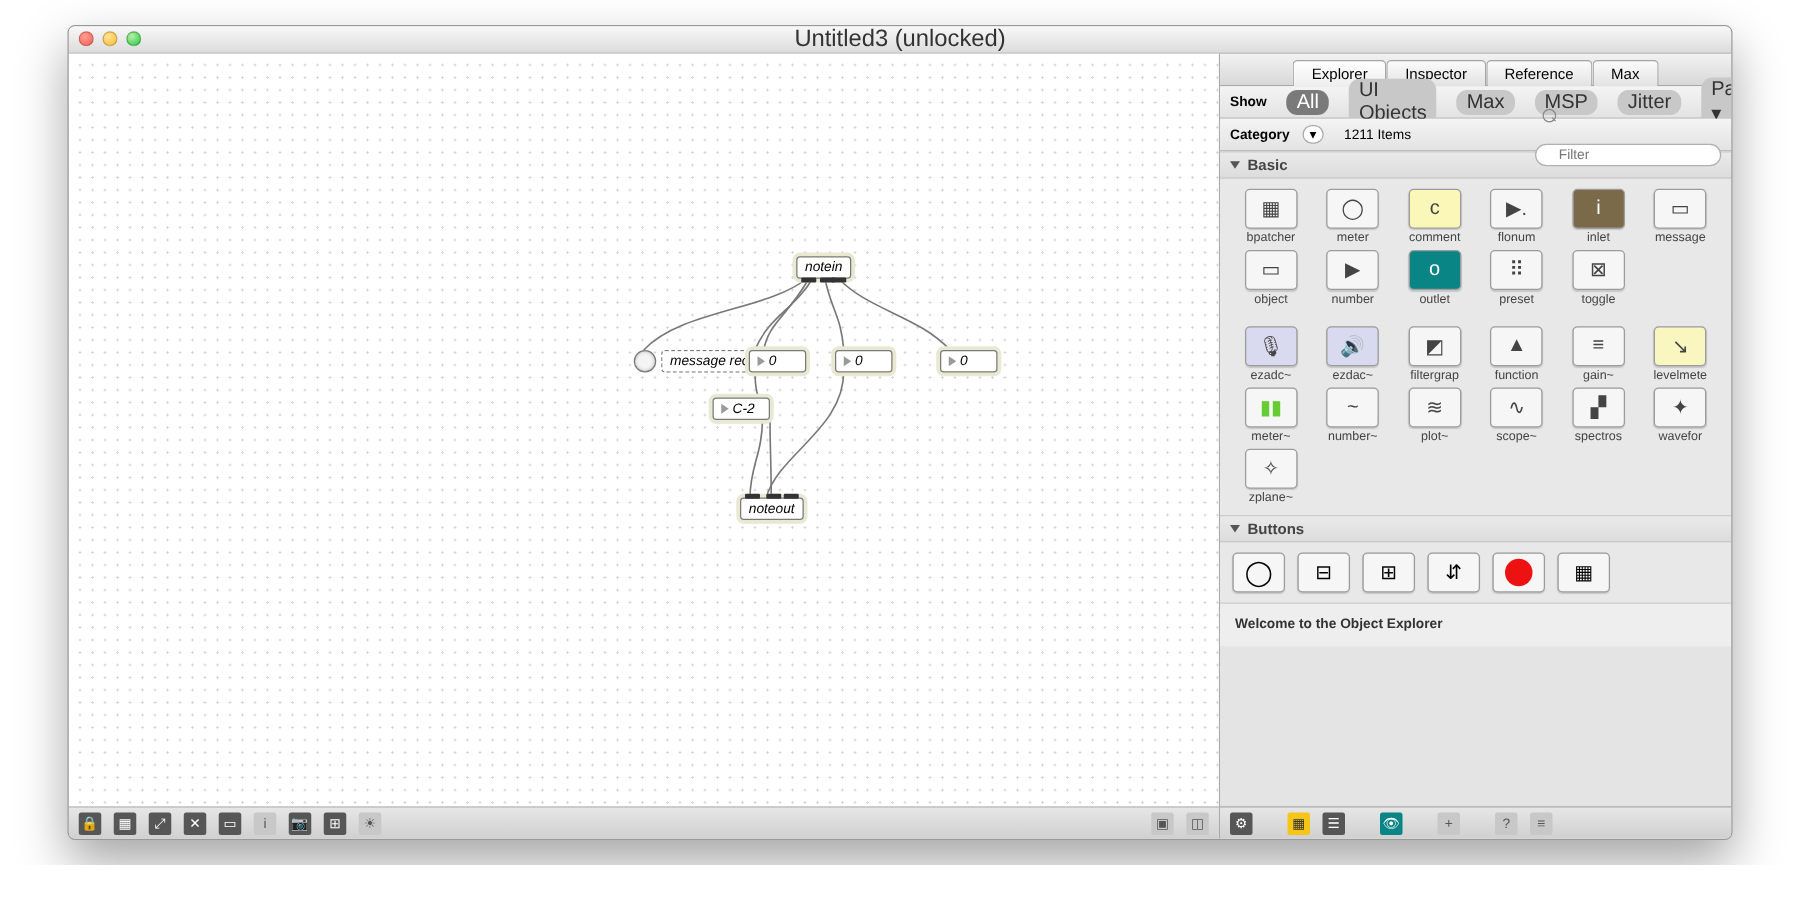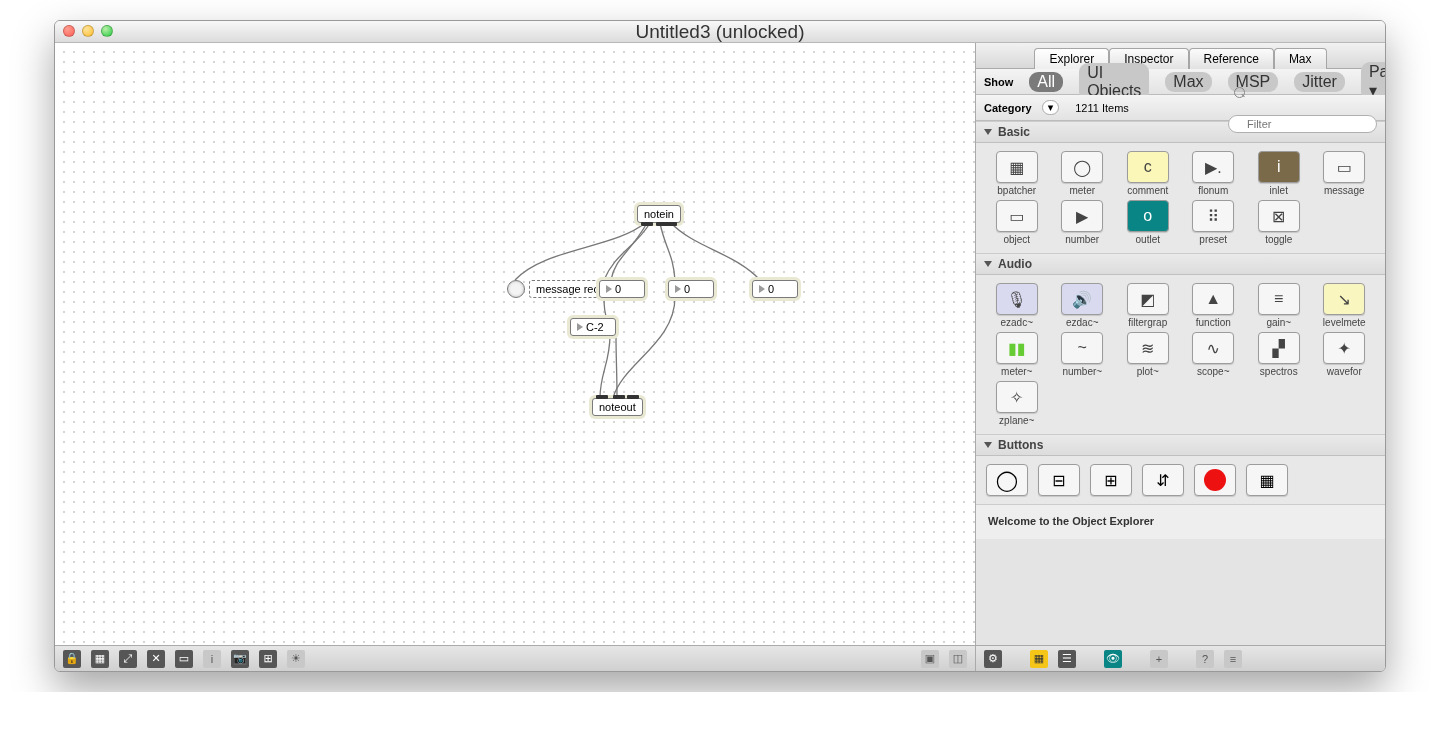--- a/index.html
+++ b/index.html
@@ -20,21 +20,21 @@
 .traffic { position: absolute; left: 8px; top: 4px; display: flex; gap: 7px; }
 .tl { width: 12px; height: 12px; border-radius: 50%; border: 0.5px solid rgba(0,0,0,0.2); }
 .tl.red{background:radial-gradient(circle at 35% 30%,#ff9e90,#ff5f57);}
 .tl.yellow{background:radial-gradient(circle at 35% 30%,#ffe39a,#ffbd2e);}
 .tl.green{background:radial-gradient(circle at 35% 30%,#b8f0a8,#28c940);}
 .content { flex: 1; display: flex; min-height: 0; }
 .patcher-area { flex: 1; display: flex; flex-direction: column; border-right: 1px solid #aaa; min-width:0; }
 .canvas {
   flex: 1; background: #fff; position: relative; overflow: hidden;
   background-image: radial-gradient(#d6d6d6 0.9px, transparent 0.9px);
-  background-size: 10px 10px; background-position: 4px 4px;
+  background-size: 10px 10px; background-position: 4px 4px; font-style: italic;
 }
 .obj {
   position: absolute; background: #fff; border: 1px solid #7a7a7a;
   border-radius: 3px; font-size: 11px; padding: 1px 6px 1px 6px;
   display: flex; align-items: center; height:18px;
   box-shadow: 0 0 0 3px #e9e8d2, 0 1px 2px rgba(0,0,0,0.2);
 }
 .obj.msg { box-shadow: 0 0 0 0 transparent; border-radius: 3px 3px 3px 3px; }
 .obj.numbox::before{
   content:""; display:inline-block; width:0;height:0;
@@ -238,24 +238,20 @@
             <div class="pal">
               <div class="ic">⠿</div>
               <div class="lbl">preset</div>
             </div>
             <div class="pal">
               <div class="ic">⊠</div>
               <div class="lbl">toggle</div>
             </div>
           </div>
 
-        <div class="section-hdr">
-          <span class="tri"></span>
-          <span>Audio</span>
-        </div>
         <div class="palette" id="pal-audio">
             <div class="pal">
               <div class="ic" style="background: rgb(217, 217, 239);">🎙</div>
               <div class="lbl">ezadc~</div>
             </div>
             <div class="pal">
               <div class="ic" style="background: rgb(217, 217, 239);">🔊</div>
               <div class="lbl">ezdac~</div>
             </div>
             <div class="pal">

